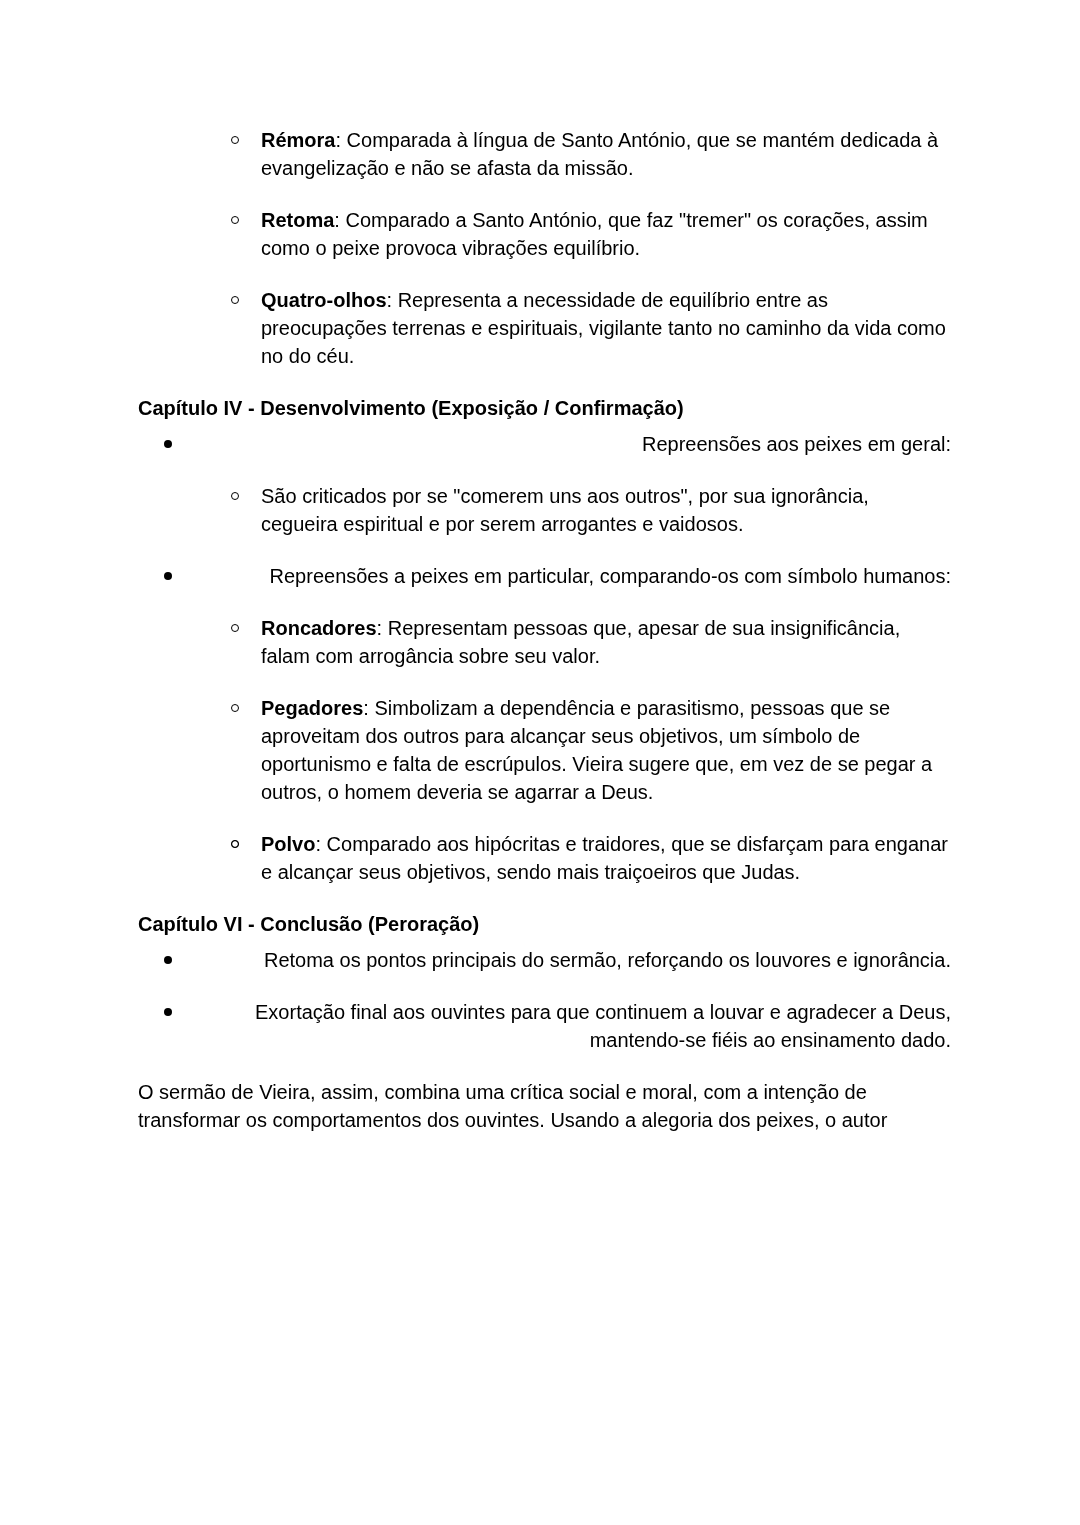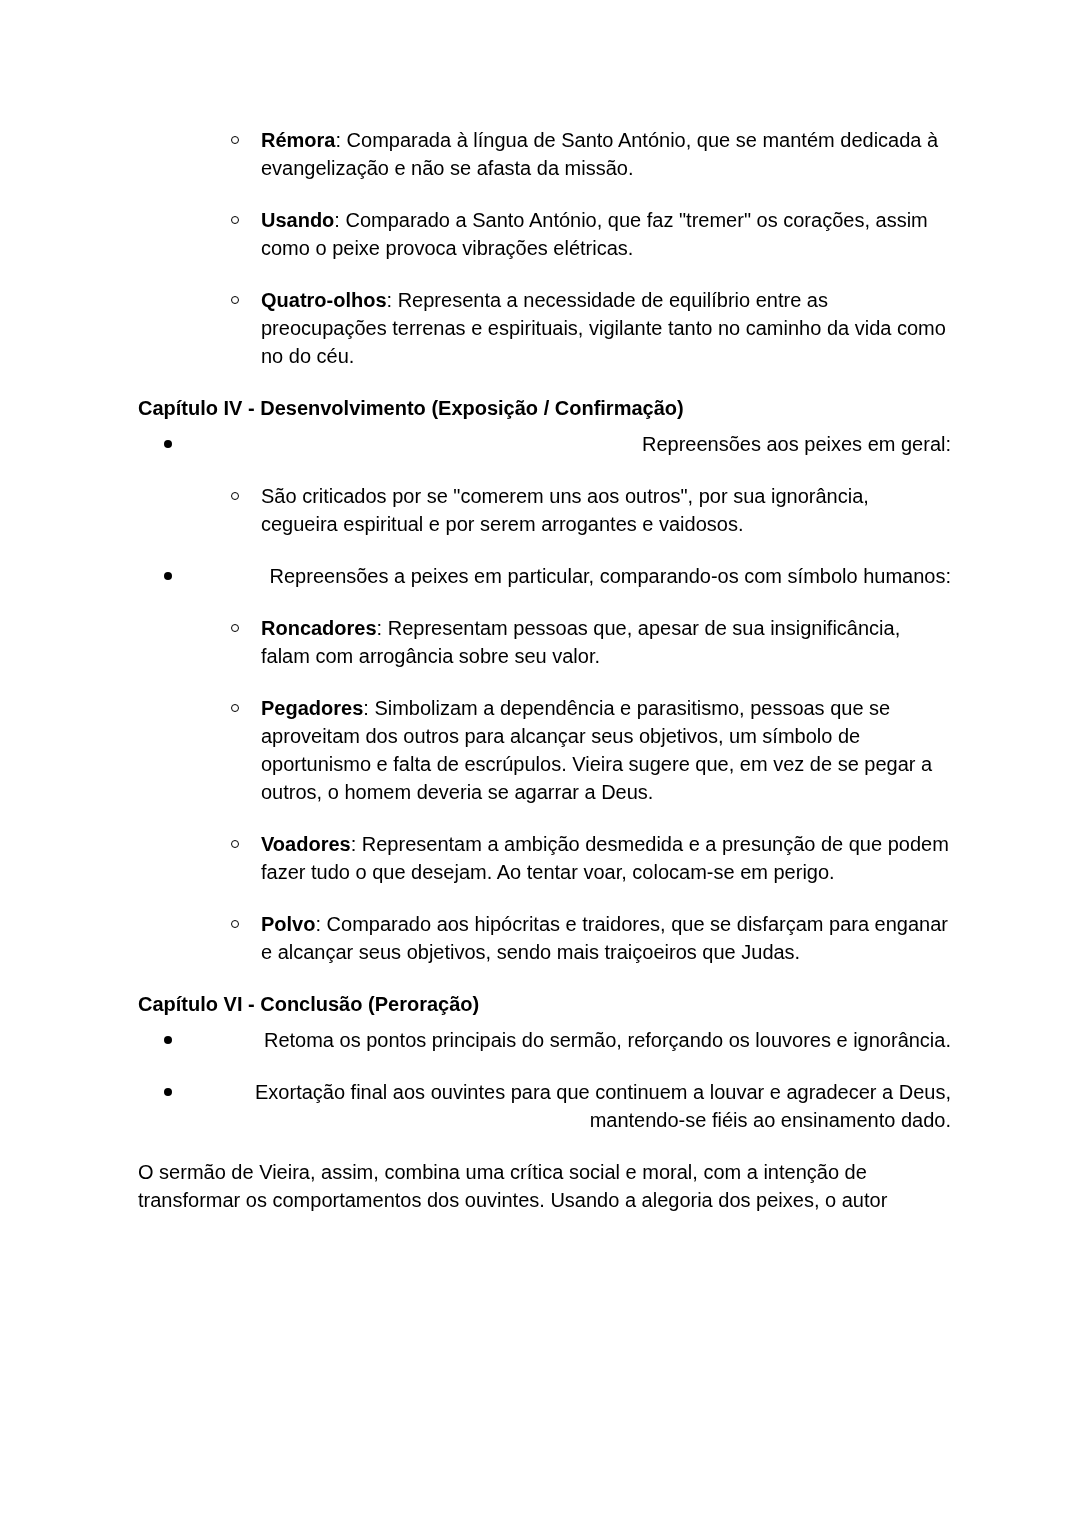--- a/index.html
+++ b/index.html
@@ -54,21 +54,21 @@
 <div class="page" style="background: rgb(255, 255, 255); color: rgb(0, 0, 0);">
   <div class="content">
 
     <div class="li l2">
       <span class="bullet circle"></span>
       <p class="txt"><span class="term">Rémora</span><span>: Comparada à língua de Santo António, que se mantém dedicada à evangelização e não se afasta da missão.</span></p>
     </div>
 
     <div class="li l2">
       <span class="bullet circle"></span>
-      <p class="txt"><span class="term">Usando</span><span>: Comparado a Santo António, que faz "tremer" os corações, assim como o peixe provoca vibrações elétricas.</span></p>
+      <p class="txt"><span class="term">Retoma</span><span>: Comparado a Santo António, que faz "tremer" os corações, assim como o peixe provoca vibrações equilíbrio.</span></p>
     </div>
 
     <div class="li l2">
       <span class="bullet circle"></span>
       <p class="txt"><span class="term">Quatro-olhos</span><span>: Representa a necessidade de equilíbrio entre as preocupações terrenas e espirituais, vigilante tanto no caminho da vida como no do céu.</span></p>
     </div>
 
     <p class="heading">Capítulo IV - Desenvolvimento (Exposição / Confirmação)</p>
 
     <div class="li l1">
@@ -92,21 +92,20 @@
       <p class="txt"><span class="term">Roncadores</span><span>: Representam pessoas que, apesar de sua insignificância, falam com arrogância sobre seu valor.</span></p>
     </div>
 
     <div class="li l2">
       <span class="bullet circle"></span>
       <p class="txt"><span class="term">Pegadores</span><span>: Simbolizam a dependência e parasitismo, pessoas que se aproveitam dos outros para alcançar seus objetivos, um símbolo de oportunismo e falta de escrúpulos. Vieira sugere que, em vez de se pegar a outros, o homem deveria se agarrar a Deus.</span></p>
     </div>
 
     <div class="li l2">
       <span class="bullet circle"></span>
-      <p class="txt"><span class="term">Voadores</span><span>: Representam a ambição desmedida e a presunção de que podem fazer tudo o que desejam. Ao tentar voar, colocam-se em perigo.</span></p>
     </div>
 
     <div class="li l2">
       <span class="bullet circle"></span>
       <p class="txt"><span class="term">Polvo</span><span>: Comparado aos hipócritas e traidores, que se disfarçam para enganar e alcançar seus objetivos, sendo mais traiçoeiros que Judas.</span></p>
     </div>
 
     <p class="heading">Capítulo VI - Conclusão (Peroração)</p>
 
     <div class="li l1">

